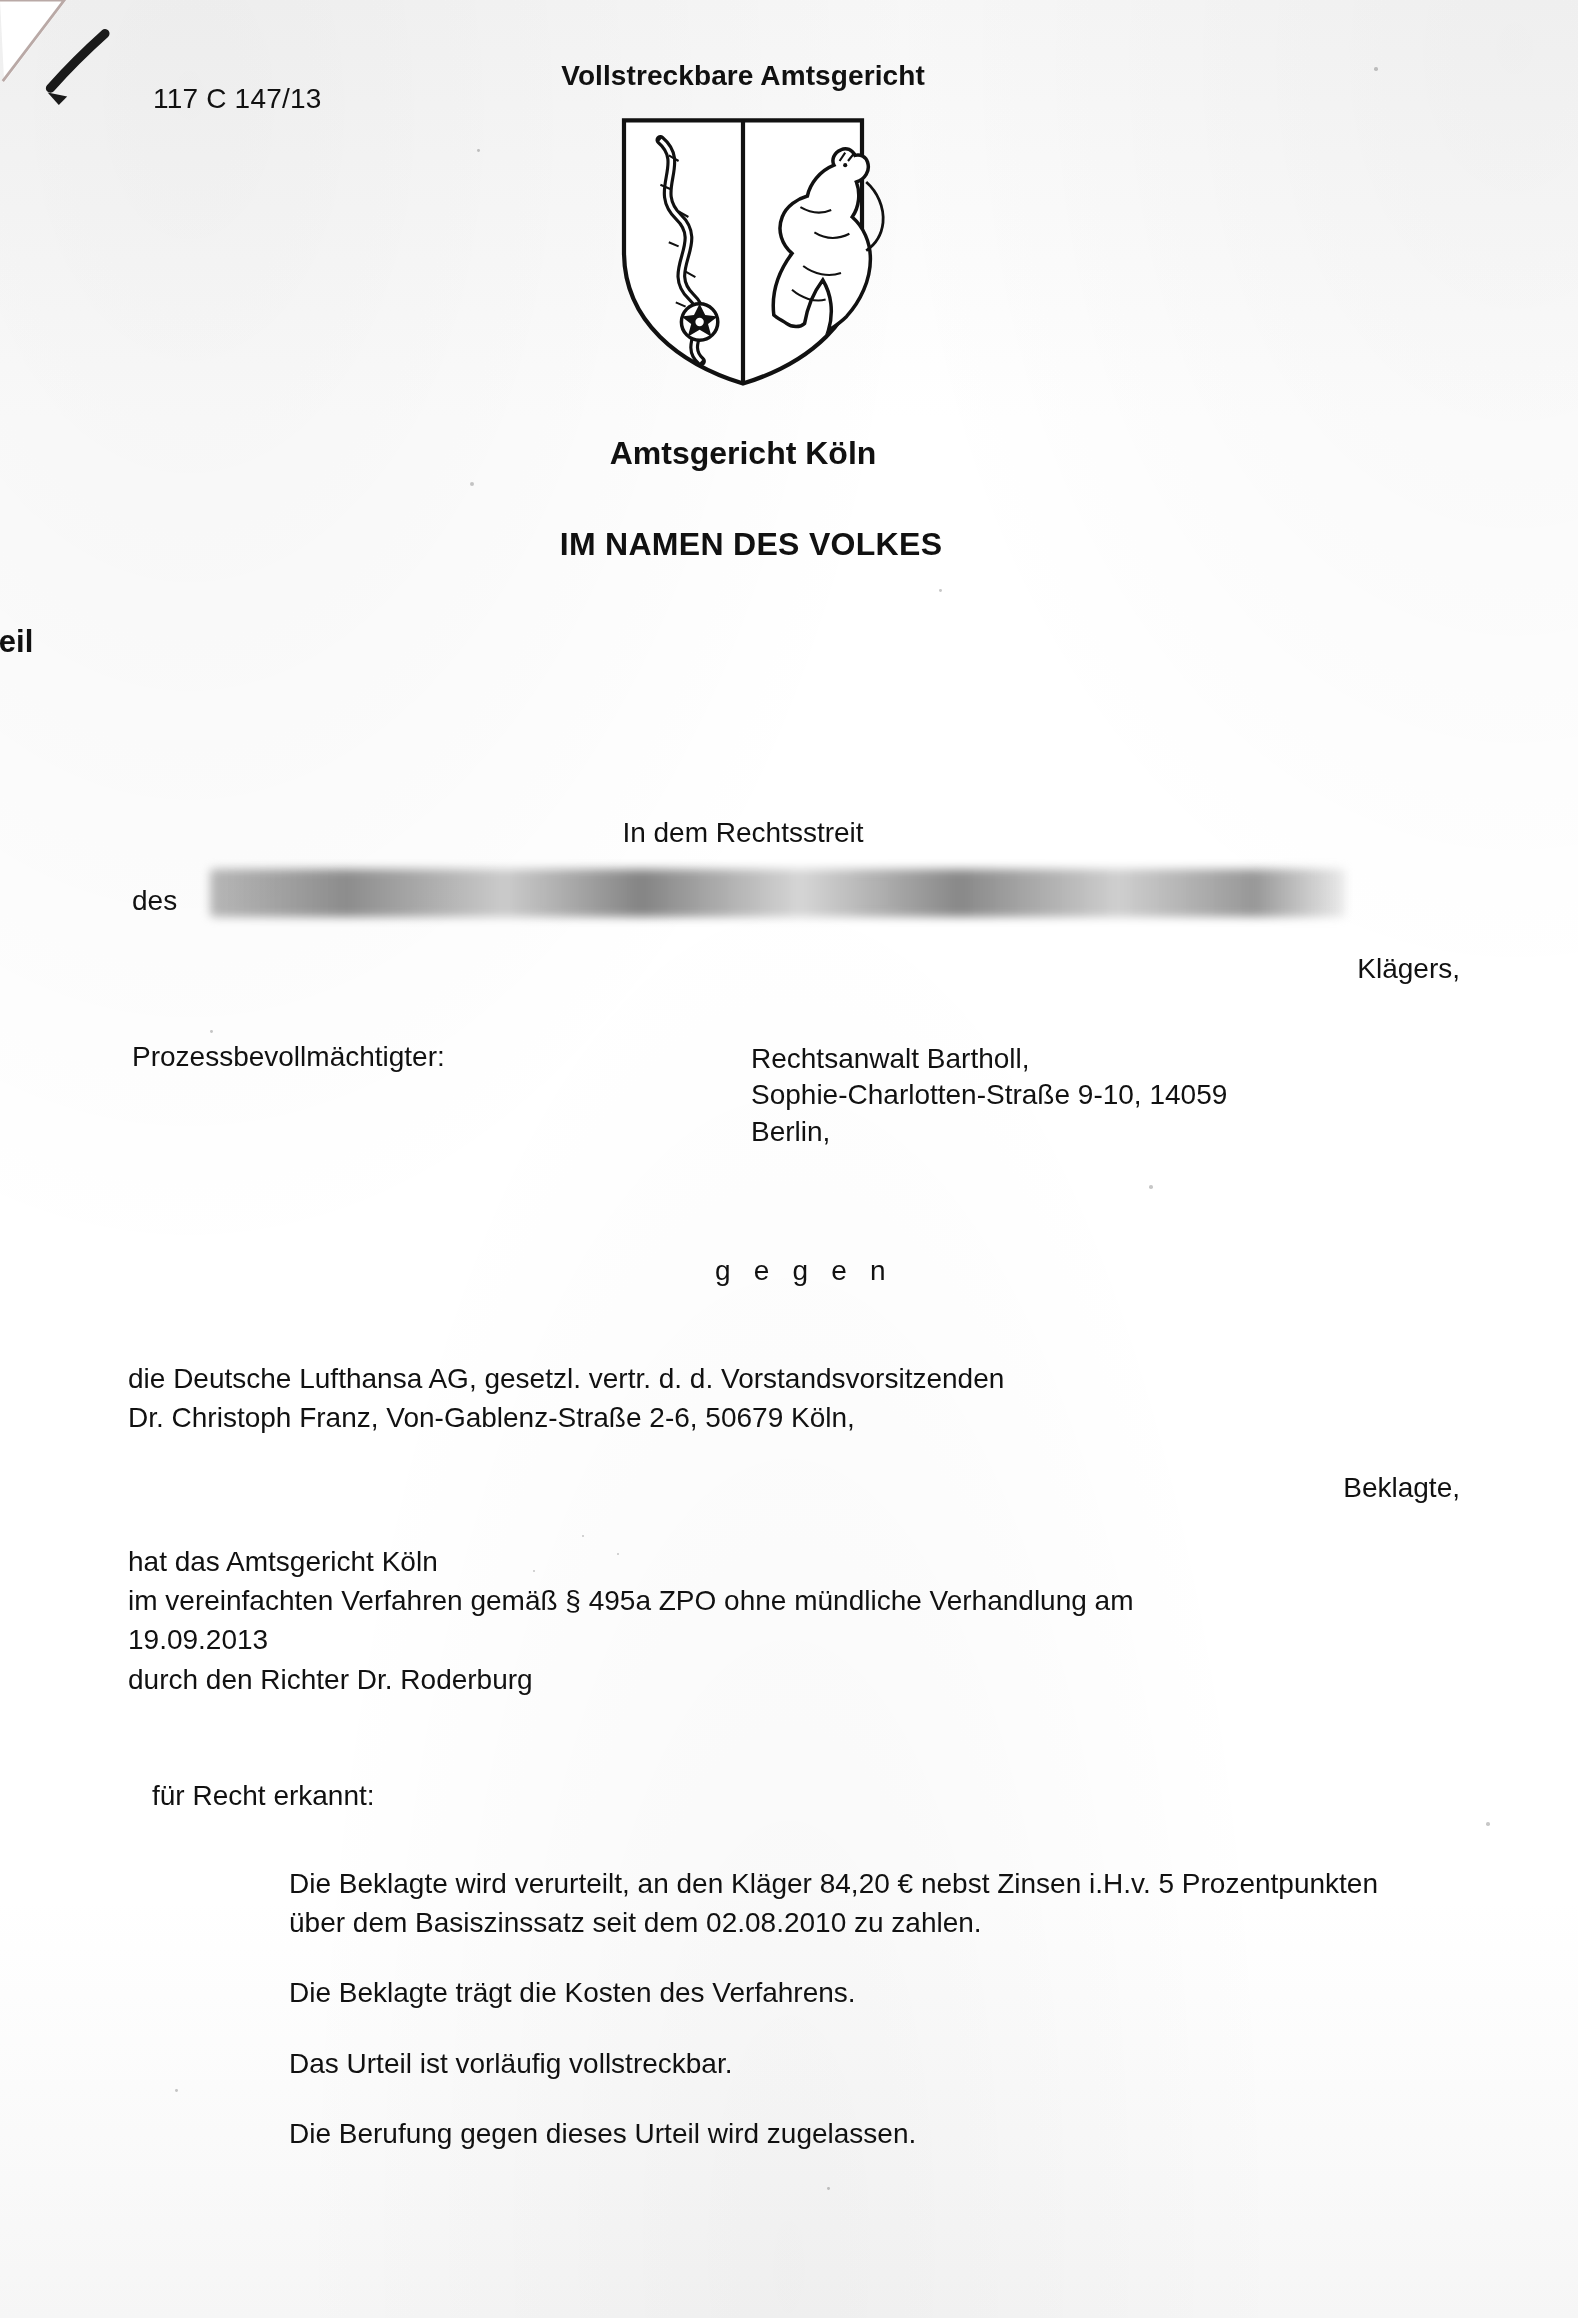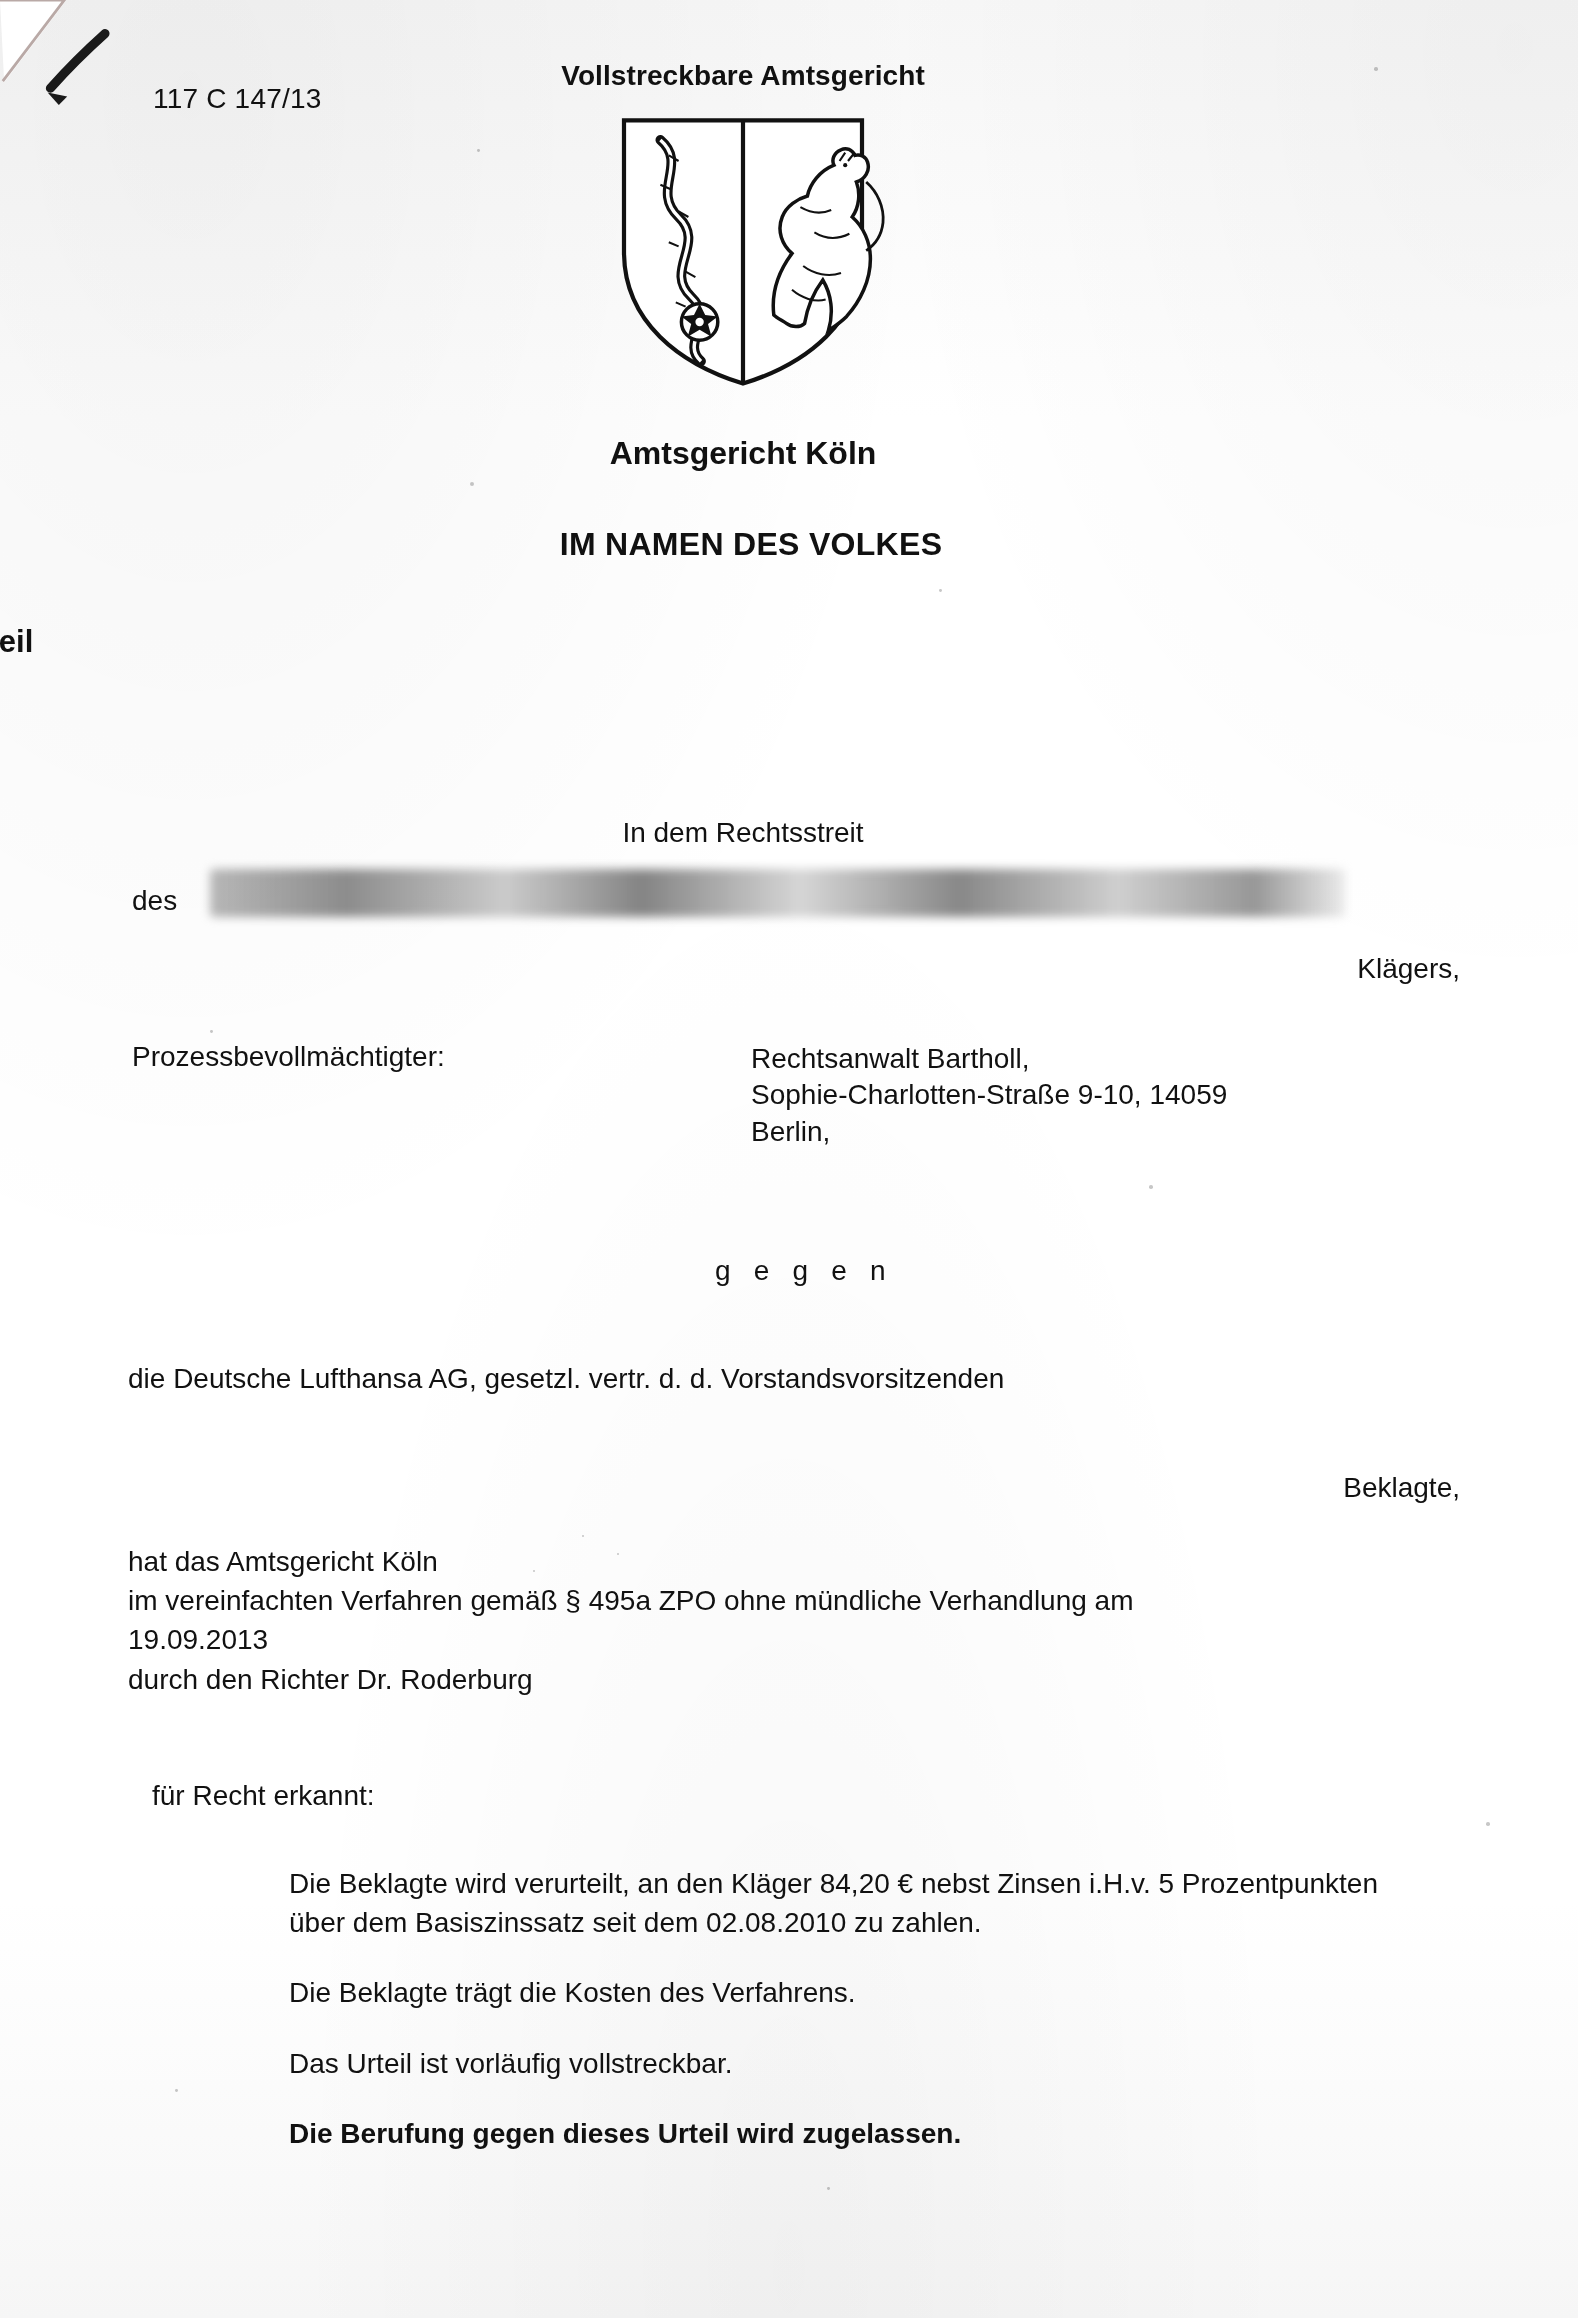--- a/index.html
+++ b/index.html
@@ -217,21 +217,21 @@
 
   .tenor {
     position: absolute;
     left: 289px;
     top: 1864px;
     width: 1135px;
     font-size: 28px;
     line-height: 1.40;
   }
   .tenor p { margin: 0 0 31px 0; }
-  .tenor p:last-child { margin-bottom: 0; font-weight: bold; }
+  .tenor p:last-child { margin-bottom: 0; }
 </style>
 </head>
 <body>
 
 <div id="page">
 
   <div class="scan-tint"></div>
 
   <div class="speck" style="left:477px; top:149px; width:2.8px; height:2.8px;"></div>
   <div class="speck" style="left:1374px; top:67px; width:3.5px; height:3.5px;"></div>
@@ -317,20 +317,21 @@
     <div class="prozess-value">
       <div>Rechtsanwalt Bartholl,</div>
       <div>Sophie-Charlotten-Straße 9-10, 14059</div>
       <div>Berlin,</div>
     </div>
 
     <div class="gegen">g e g e n</div>
 
     <div class="beklagte-block">
       <div>die Deutsche Lufthansa AG, gesetzl. vertr. d. d. Vorstandsvorsitzenden</div>
+      <div>Dr. Christoph Franz, Von-Gablenz-Straße 2-6, 50679 Köln,</div>
     </div>
     <div class="beklagte-label">Beklagte,</div>
 
     <div class="court-proc">
       <div>hat das Amtsgericht Köln</div>
       <div>im vereinfachten Verfahren gemäß § 495a ZPO ohne mündliche Verhandlung am</div>
       <div>19.09.2013</div>
       <div>durch den Richter Dr. Roderburg</div>
     </div>
 

